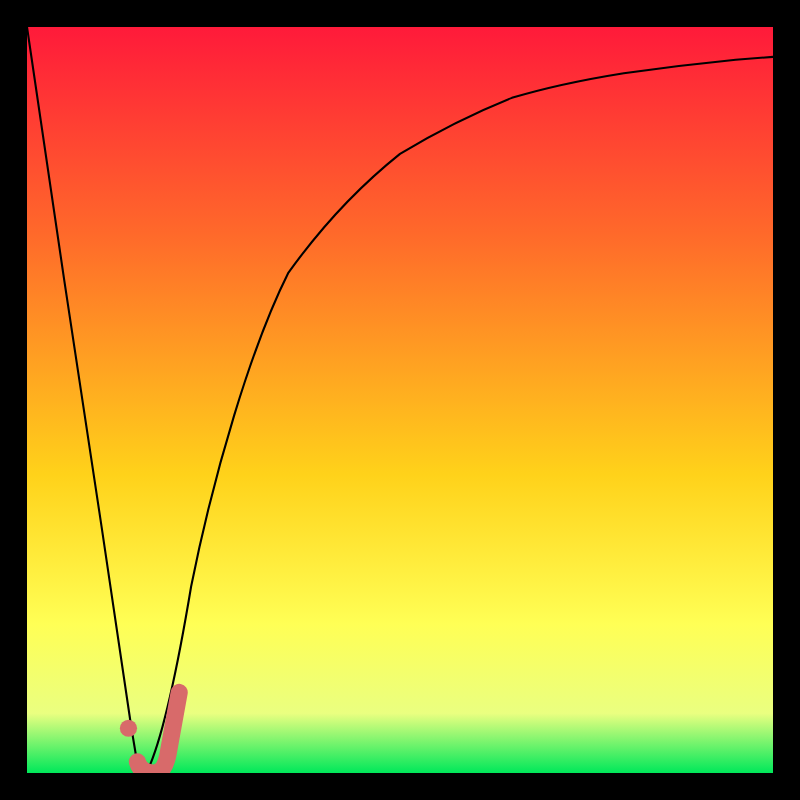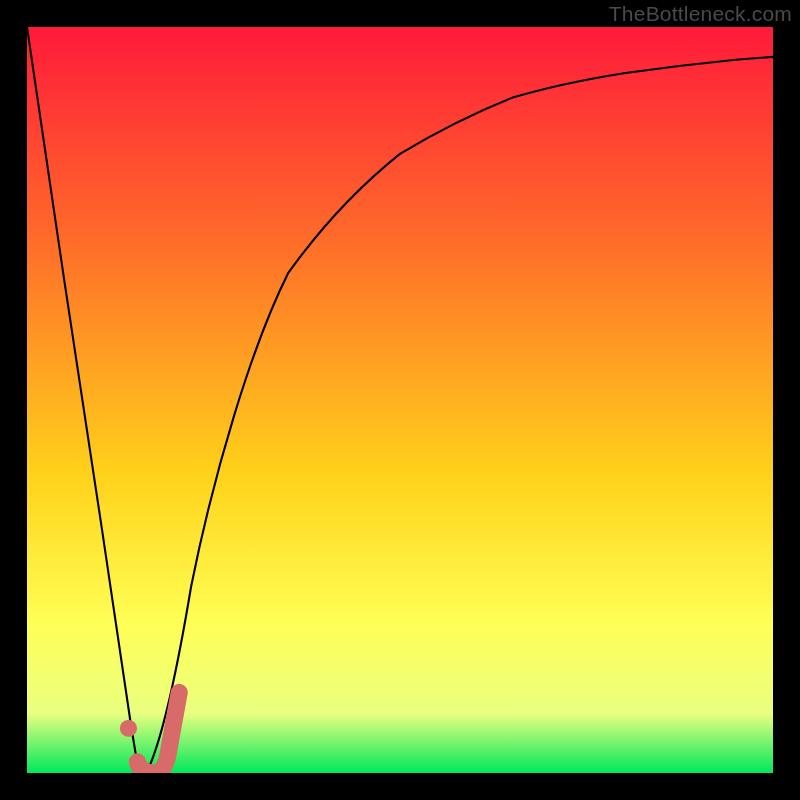--- a/index.html
+++ b/index.html
@@ -39,21 +39,20 @@
   }
   svg {
     display: block;
   }
 </style>
 </head>
 <body>
 
 <div class="frame">
 
-  <div class="watermark">TheBottleneck.com</div>
 
   <div class="plot-area">
 
     <svg width="746" height="746" viewBox="0 0 100 100" preserveAspectRatio="none">
 
       <defs>
         <linearGradient id="bg-grad" x1="0" y1="0" x2="0" y2="1">
           <stop offset="0%" stop-color="#ff1a3a"></stop>
           <stop offset="28%" stop-color="#ff6a2a"></stop>
           <stop offset="60%" stop-color="#ffd21a"></stop>

